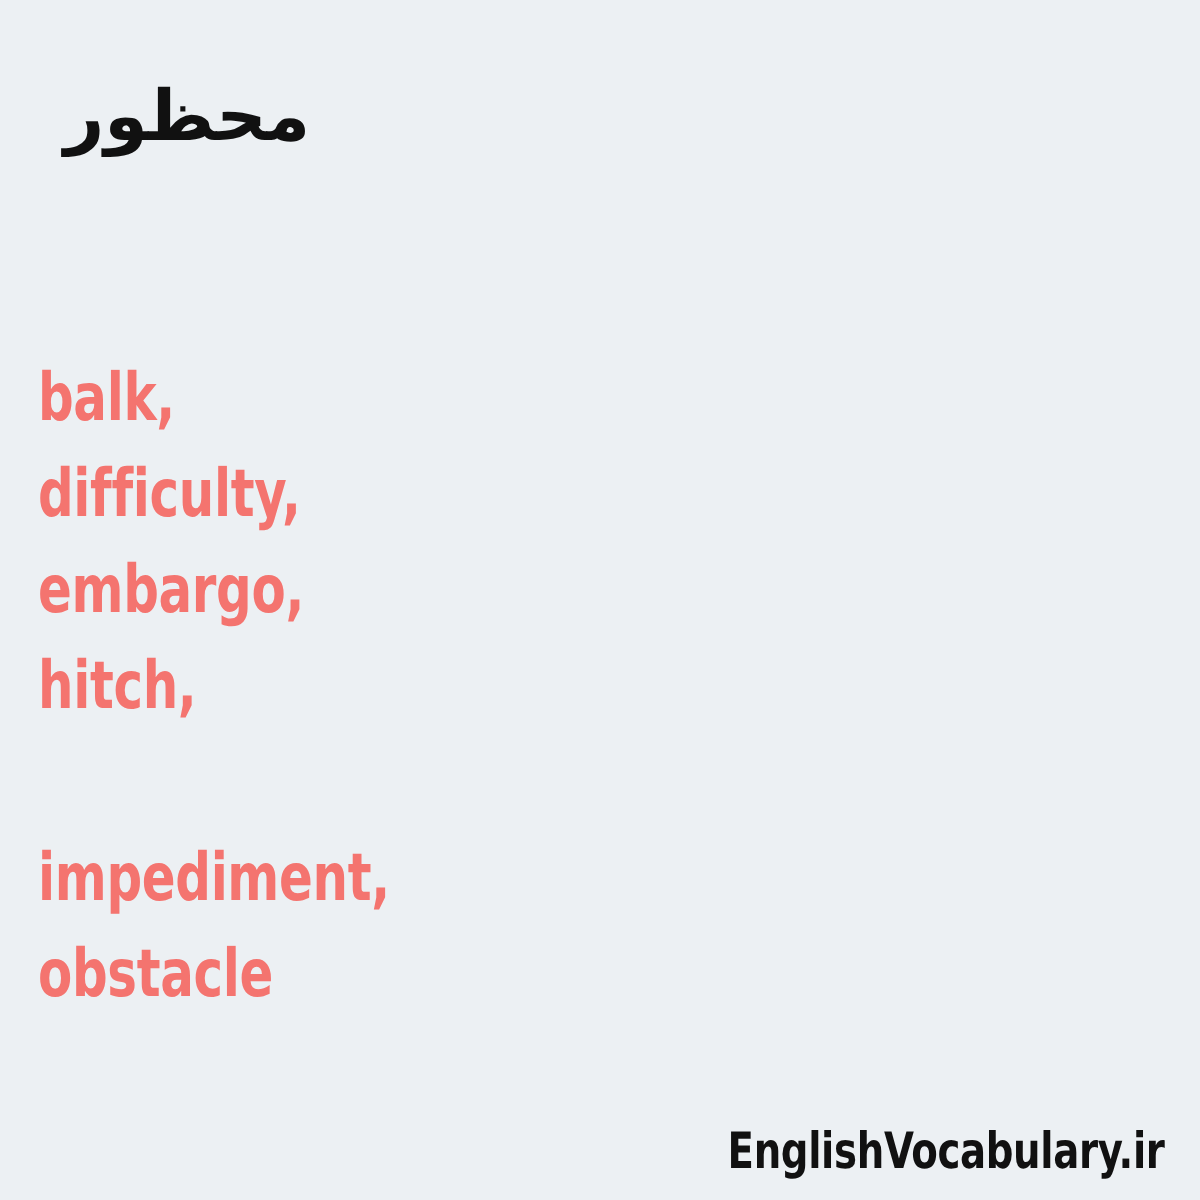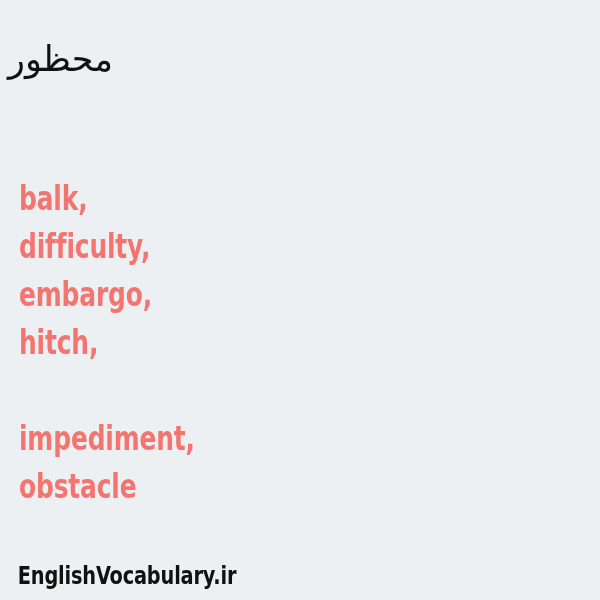--- a/index.html
+++ b/index.html
@@ -19,28 +19,28 @@
     position: relative;
     width: 600px;
     height: 600px;
     background: #ecf0f3;
     box-sizing: border-box;
   }
 
   
   #headword {
     position: absolute;
-    left: 8px;
+    left: 32px;
     top: 36px;
     direction: rtl;
     unicode-bidi: isolate;
     font-family: "DejaVu Sans", "Liberation Sans", sans-serif;
     font-size: 35px;
     line-height: 46px;
-    font-weight: 400;
+    font-weight: 700;
     color: #111111;
     white-space: nowrap;
   }
 
   
   #translations {
     position: absolute;
     left: 19px;
     top: 175px;
     width: 560px;
@@ -66,21 +66,21 @@
   .term-line.is-blank::after {
     content: "\00a0";
   }
 
   
   #footer {
     position: absolute;
     left: 0;
     right: 0;
     top: 561px;
-    text-align: left;
+    text-align: right;
   }
 
   #footer-text {
     display: inline-block;
     font-family: "DejaVu Sans Condensed", "Liberation Sans Narrow",
                  "Liberation Sans", sans-serif;
     font-size: 25px;
     line-height: 30px;
     font-weight: bold;
     color: #111111;

